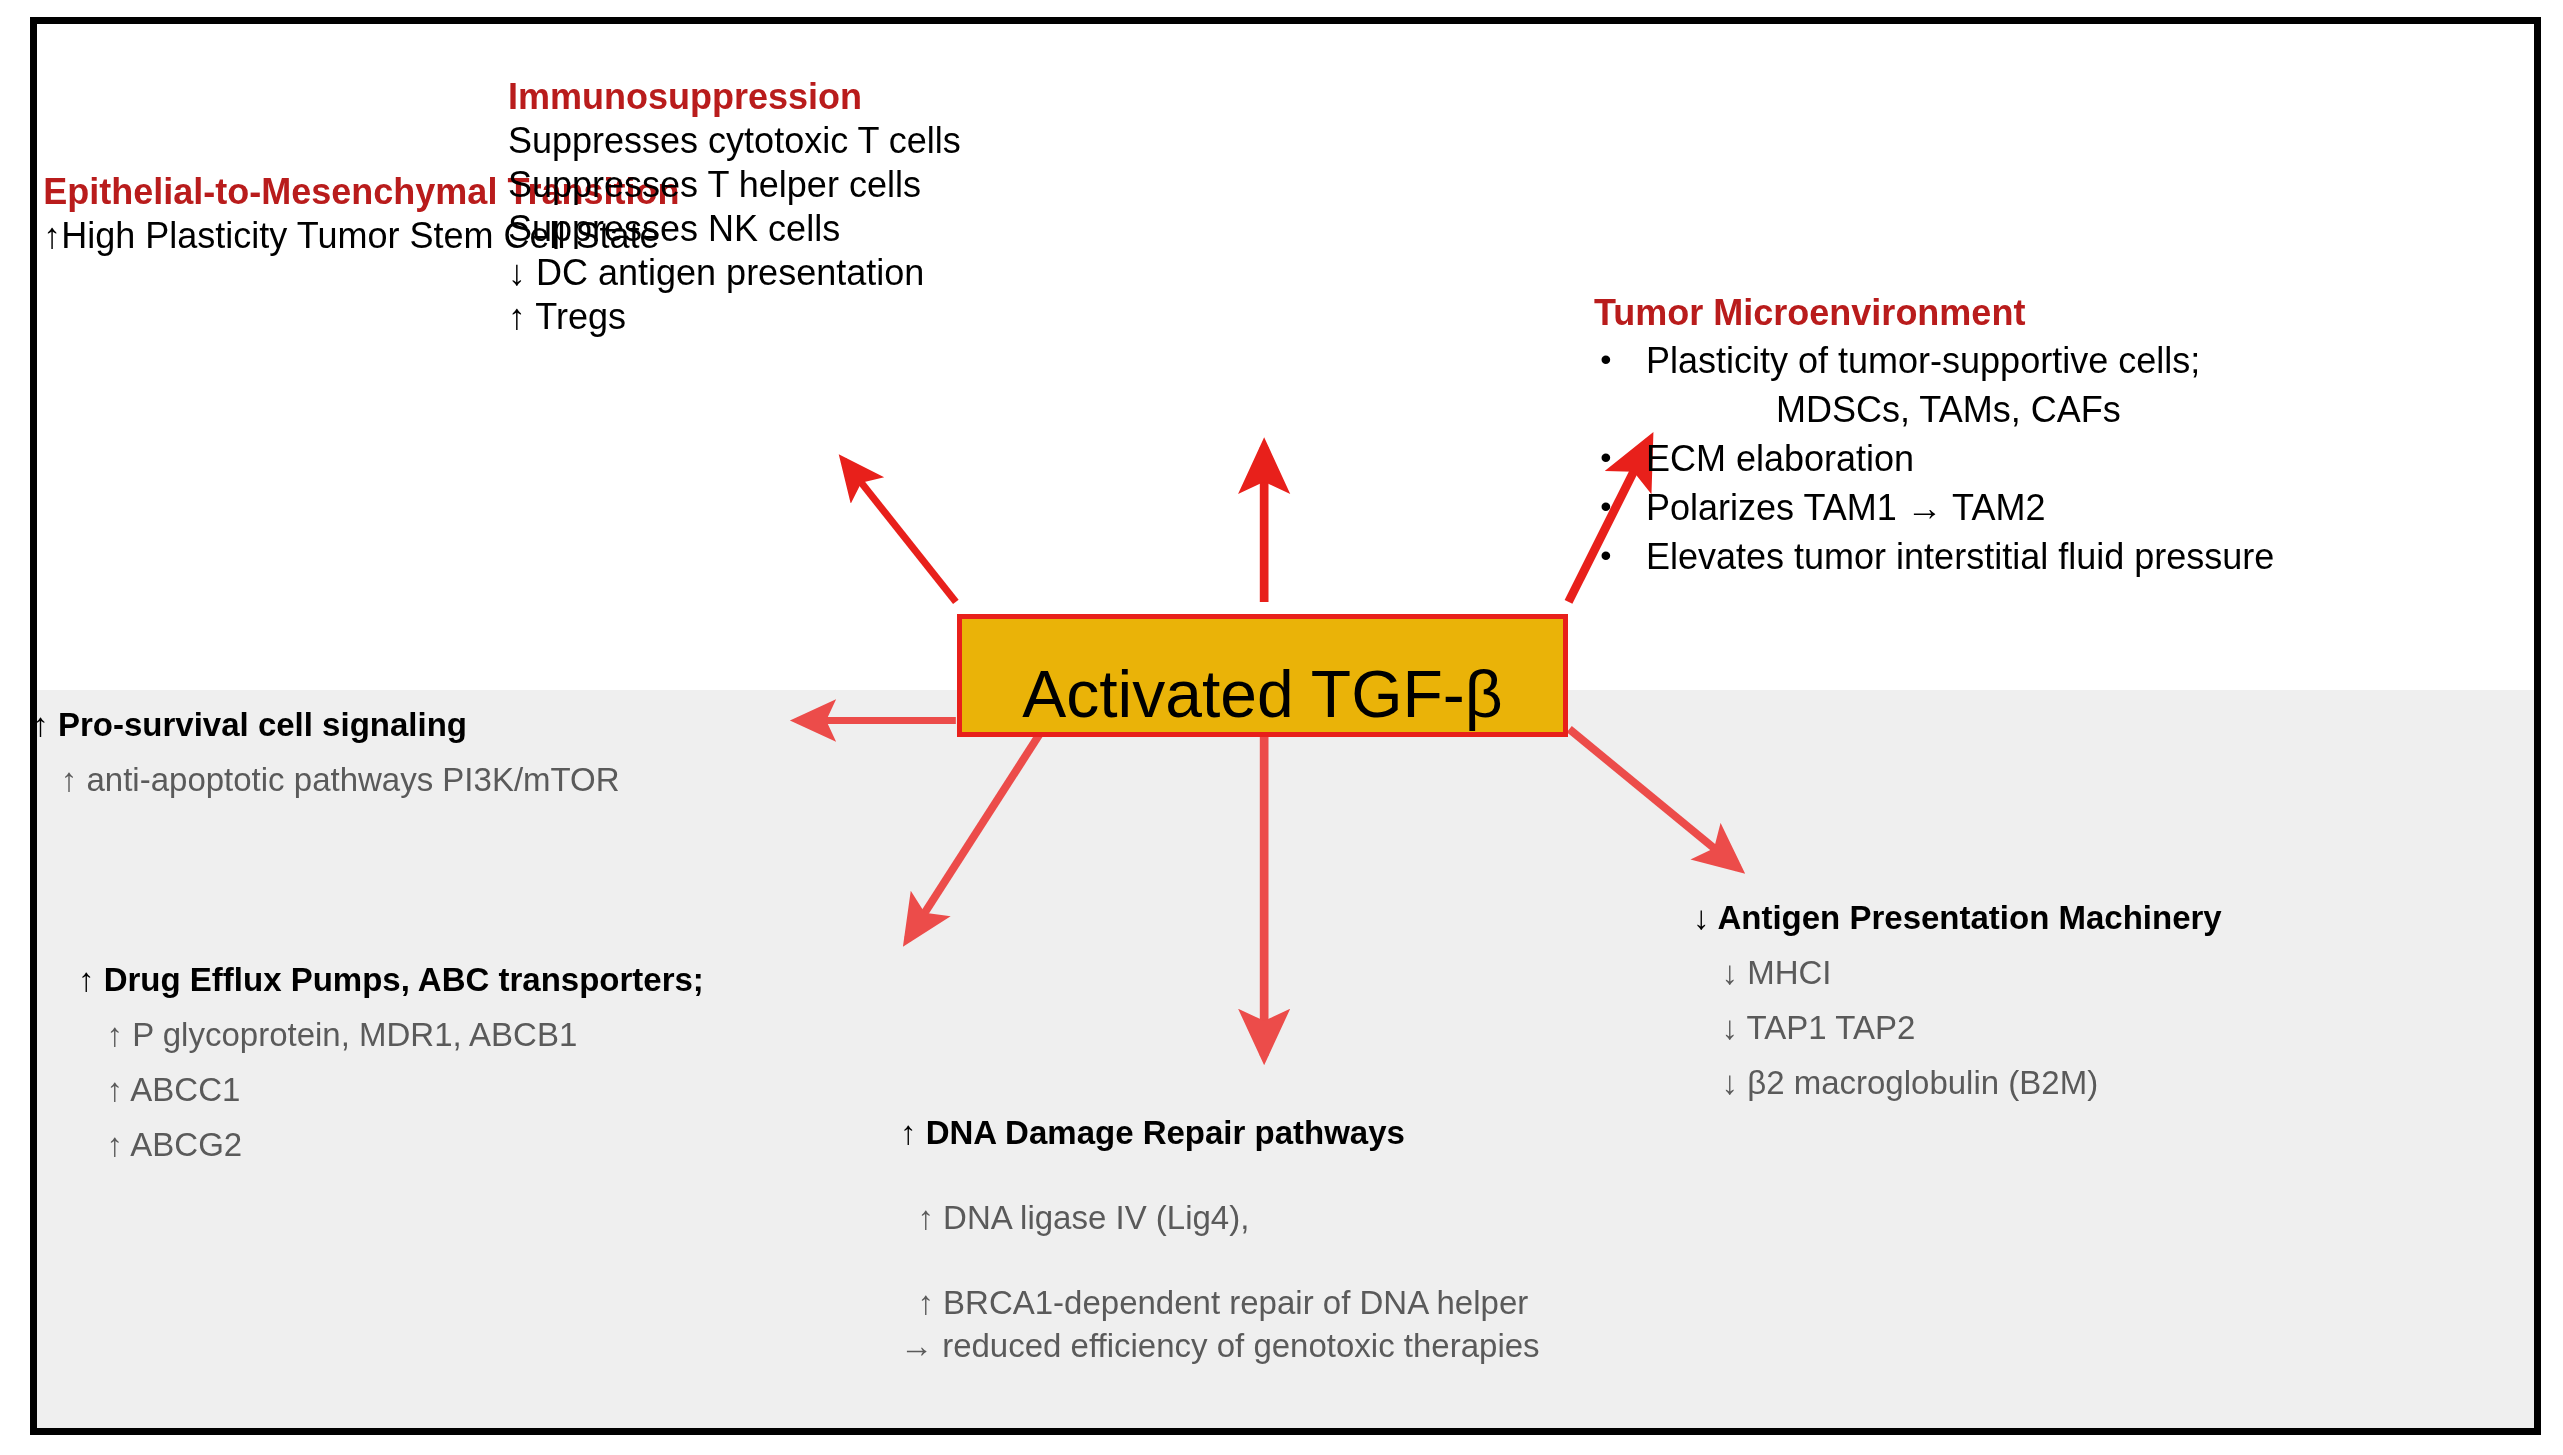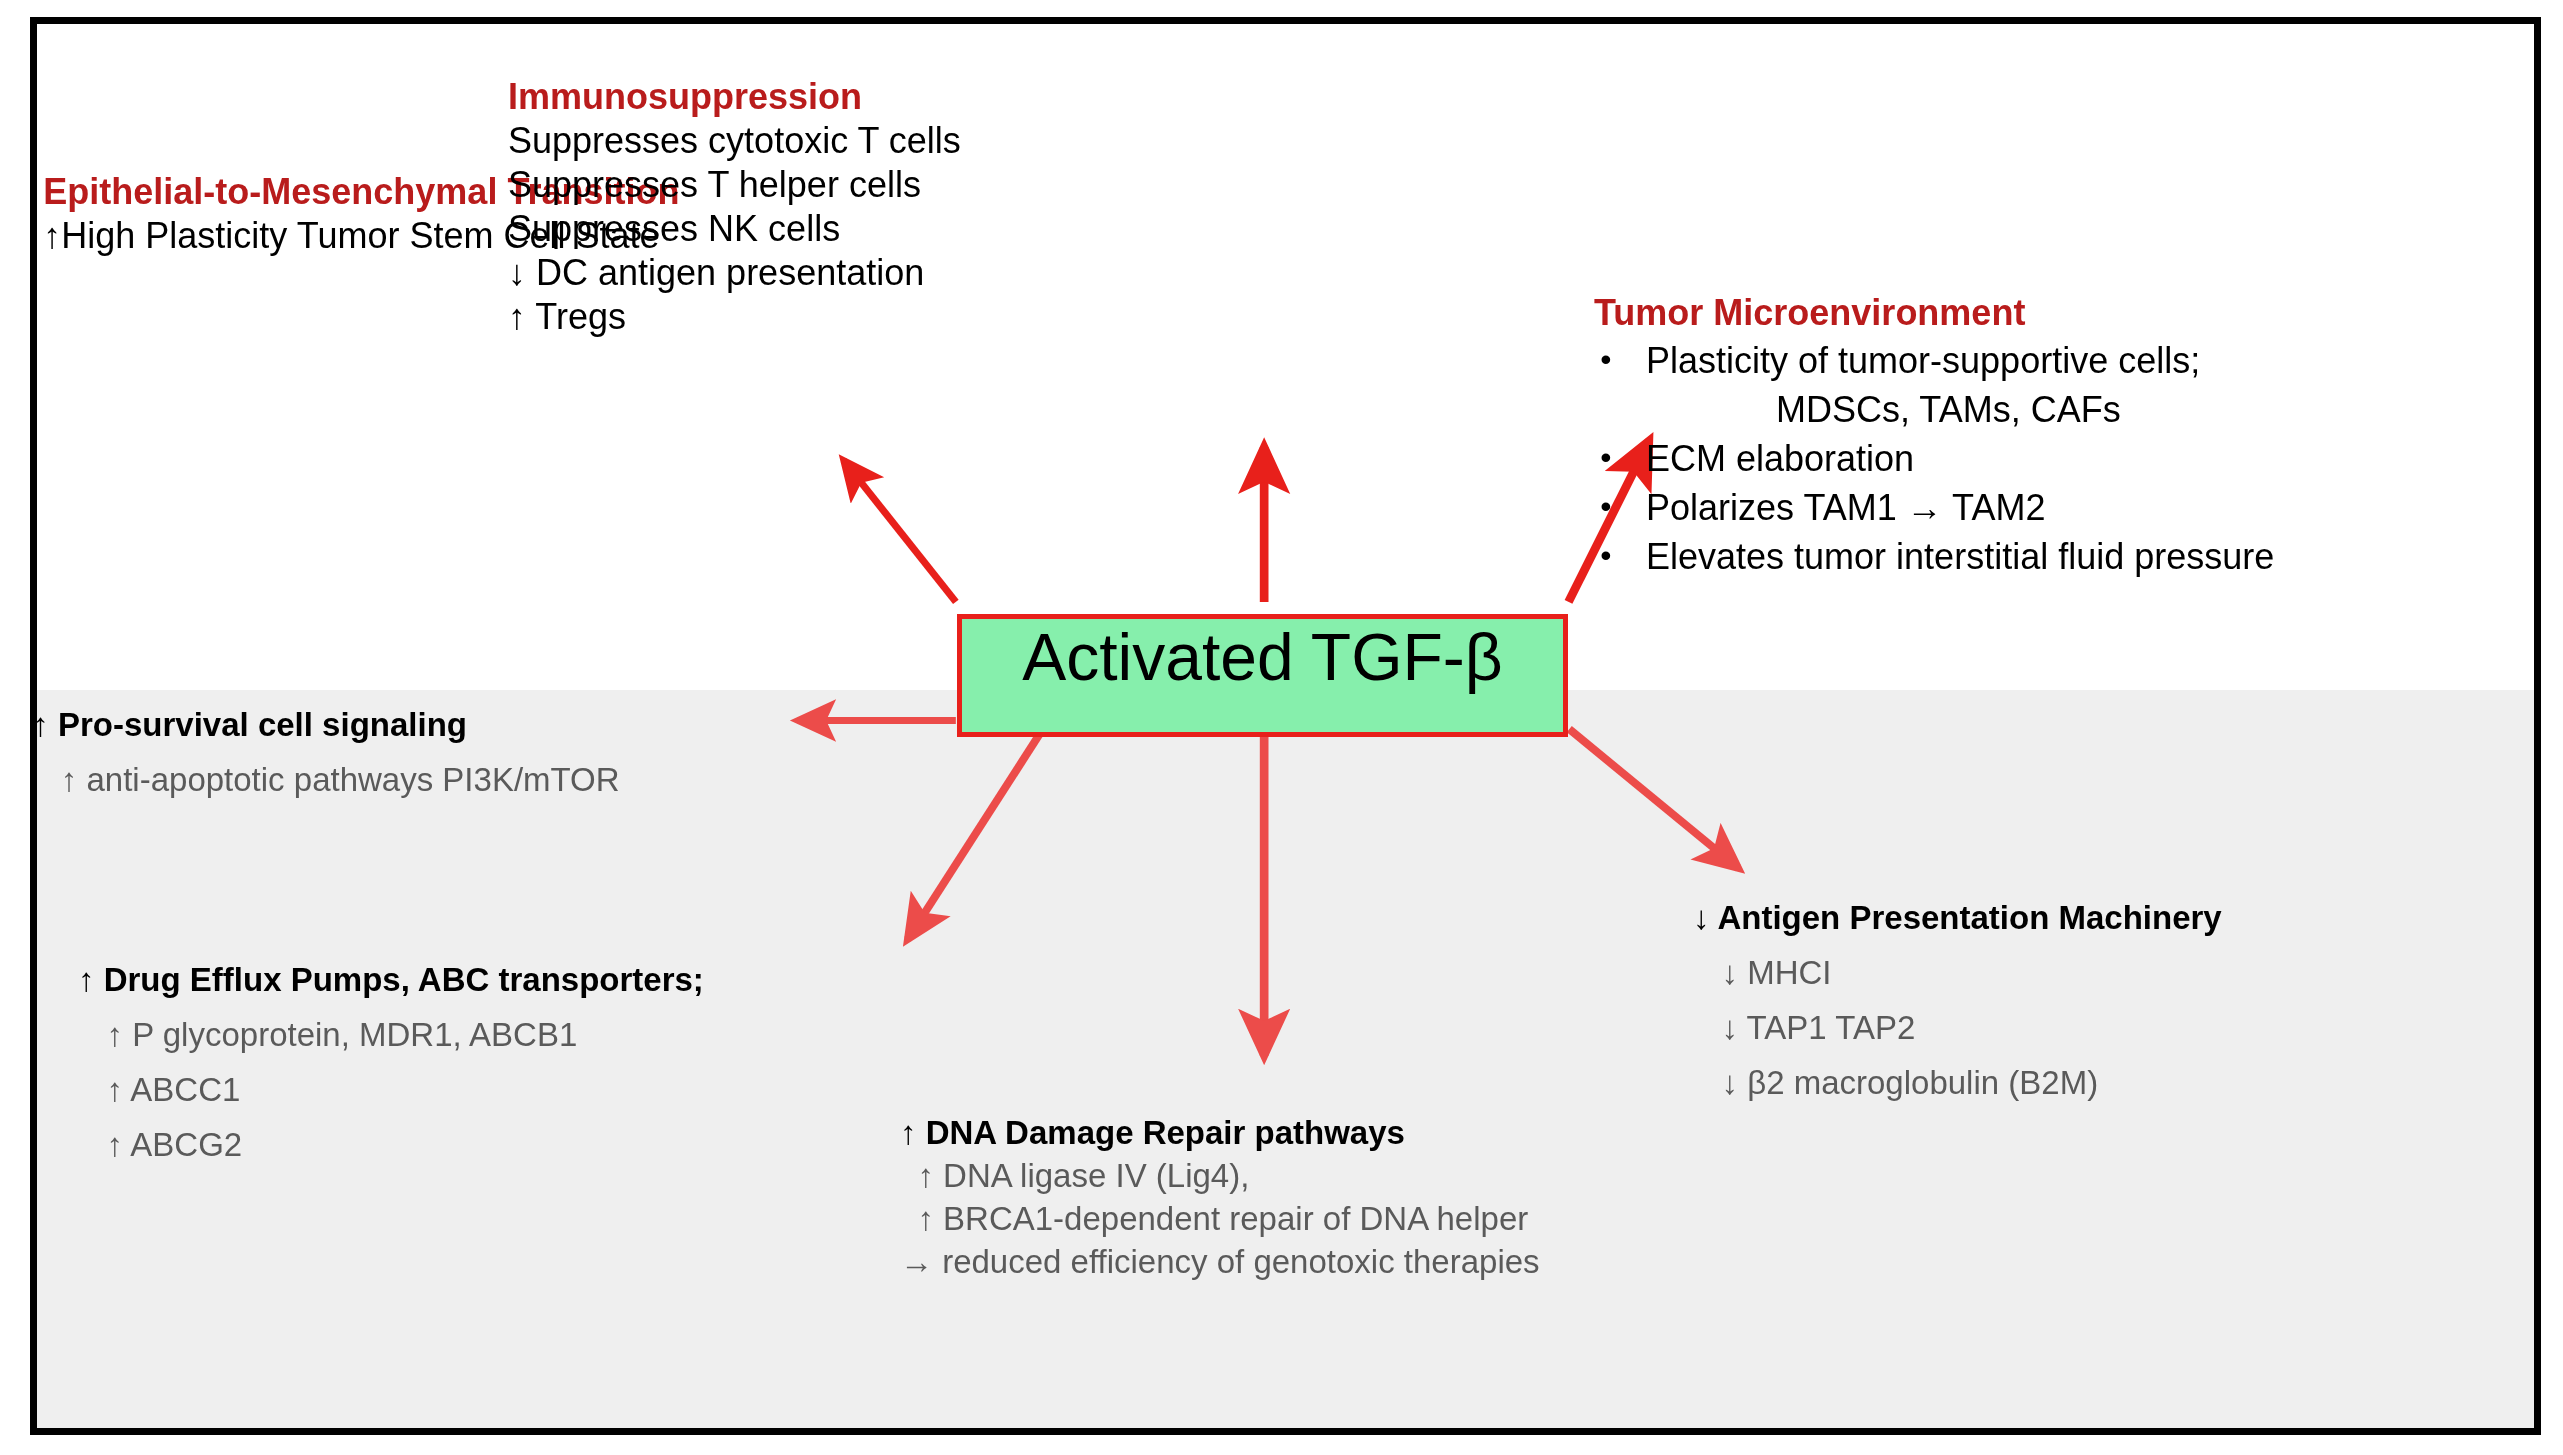--- a/index.html
+++ b/index.html
@@ -54,24 +54,24 @@
 
   
   .bot .hd { font-size: 33px; line-height: 43px; color: #000000; }
   .bot .ln { font-size: 33px; line-height: 43px; color: #5a5a5a; }
 
   
   #tgf-box {
     position: absolute;
     left: 920px; top: 590px;
     width: 611px; height: 123px;
-    background: #86efac;
+    background: #eab308;
     border: 5.5px solid #e8201b;
     display: flex;
-    align-items: flex-start;
+    align-items: flex-end;
     justify-content: center;
   }
   #tgf-box .label {
     font-size: 66px;
     color: #000000;
     letter-spacing: 0px;
     white-space: nowrap;
   }
 
   
@@ -86,21 +86,21 @@
   .bul::before {
     content: "\2022";
     position: absolute;
     left: 6.3px; top: -1.6px;
     font-size: 32px;
   }
   .bul.nobullet::before { content: ""; }
   .bul.indent { padding-left: 182px; }
 
   .sub { padding-left: 28.5px; margin-top: 12px; }
-  .sub2 { padding-left: 17.4px; }
+  .sub2 { padding-left: 17.4px; margin-top: 42px; }
 </style>
 </head>
 <body>
 
 <div id="canvas">
 
   <div id="grey-band"></div>
 
   <svg id="svg-arrows" viewBox="0 0 3158 1776" xmlns="http://www.w3.org/2000/svg">
     <defs>

